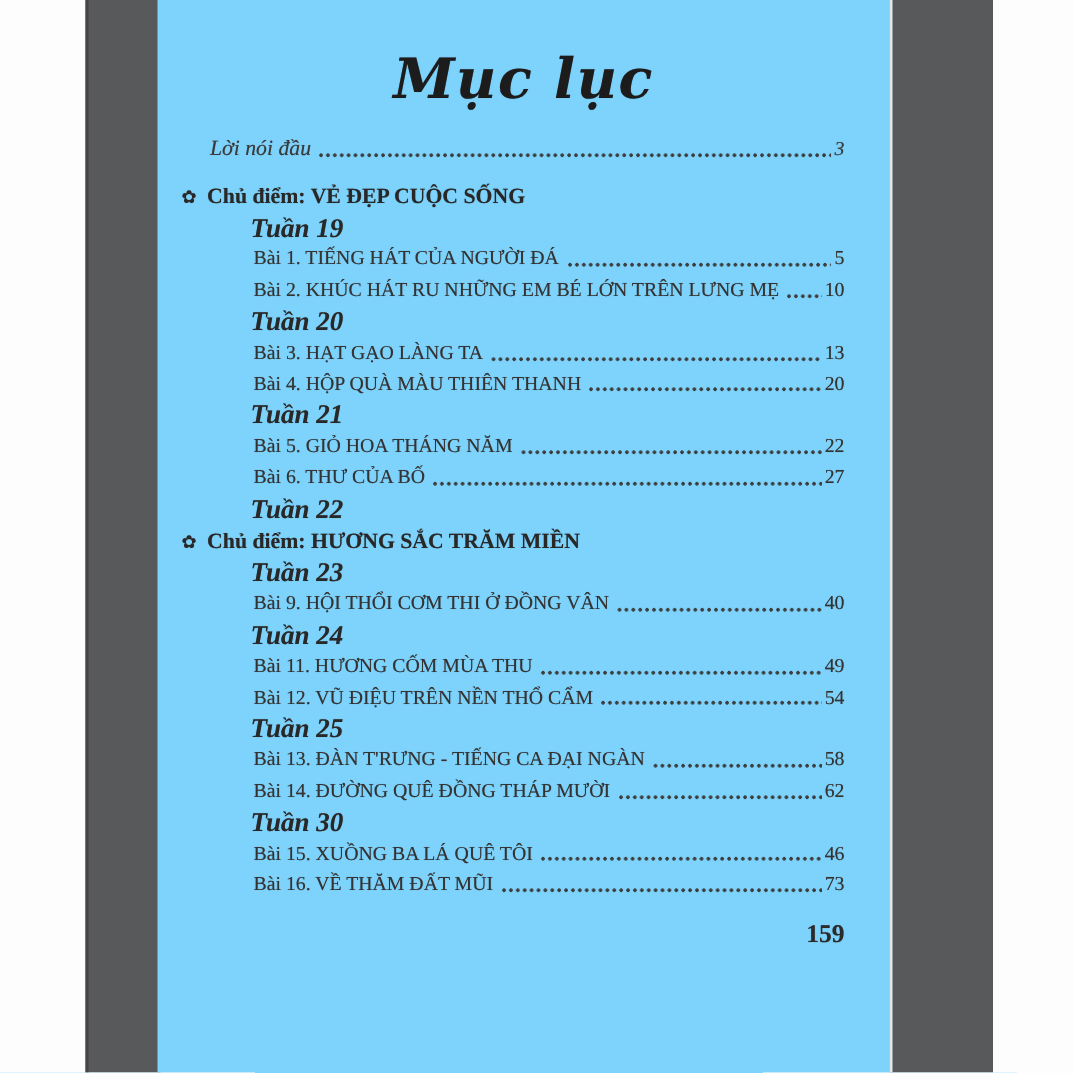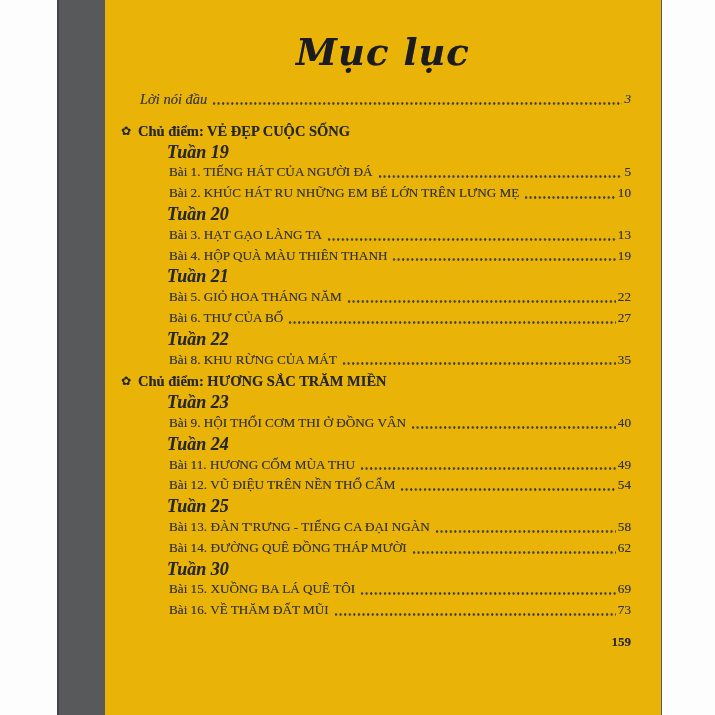--- a/index.html
+++ b/index.html
@@ -19,22 +19,22 @@
   .edge-bar {
     position: absolute; top: 0; height: 715px;
     background: #58595b;
   }
   .edge-bar.left  { left: 57px;  width: 48px; border-left: 2px solid #454547; }
   .edge-bar.right { left: 593px; width: 67px; border-left: 2px solid #e6e6e6; }
 
   
   .page {
     position: absolute; top: 0; left: 105px;
-    width: 556px; height: 715px;
-    background: #eab308;
+    width: 488px; height: 715px;
+    background: #7dd3fc;
     color: #333;
     text-shadow: 0 0 0.5px rgba(70,70,70,0.6);
   }
   .title {
     margin-top: 30px; margin-bottom: 15px;
     text-align: center;
     font-family: "DejaVu Serif", serif;
     font-style: italic; font-weight: bold;
     font-size: 37px; line-height: 44px;
     letter-spacing: 1px;
@@ -69,21 +69,21 @@
     background-image: radial-gradient(circle at 2px 2.5px, #3d3d3d 1px, rgba(0,0,0,0) 1.4px);
     background-size: 4.6px 5px;
     background-repeat: repeat-x;
     background-position: left bottom;
     min-width: 10px;
   }
   .pagenum { font-size: 13.2px; }
   .folio {
     margin-top: 13px; padding-right: 30px;
     text-align: right;
-    font-weight: bold; font-size: 13px; color: #2b2b2b;
+    font-weight: bold; font-size: 17px; color: #2b2b2b;
   }
 </style>
 </head>
 <body>
 
 <div class="scene">
   <div class="edge-bar left"></div>
   <div class="edge-bar right"></div>
 
   <div class="page">
@@ -115,42 +115,37 @@
           <span class="label">Tuần 20</span>
         </div>
         <div class="row row-lesson">
           <span class="label">Bài 3. HẠT GẠO LÀNG TA</span>
           <span class="dots"></span>
           <span class="pagenum">13</span>
         </div>
         <div class="row row-lesson">
           <span class="label">Bài 4. HỘP QUÀ MÀU THIÊN THANH</span>
           <span class="dots"></span>
-          <span class="pagenum">19</span>
+          <span class="pagenum">20</span>
         </div>
         <div class="row row-week">
           <span class="label">Tuần 21</span>
         </div>
         <div class="row row-lesson">
           <span class="label">Bài 5. GIỎ HOA THÁNG NĂM</span>
           <span class="dots"></span>
           <span class="pagenum">22</span>
         </div>
         <div class="row row-lesson">
           <span class="label">Bài 6. THƯ CỦA BỐ</span>
           <span class="dots"></span>
           <span class="pagenum">27</span>
         </div>
         <div class="row row-week">
           <span class="label">Tuần 22</span>
-        </div>
-        <div class="row row-lesson">
-          <span class="label">Bài 8. KHU RỪNG CỦA MÁT</span>
-          <span class="dots"></span>
-          <span class="pagenum">35</span>
         </div>
         <div class="row row-section">
           <span class="bullet">✿</span>
           <span class="label">Chủ điểm: HƯƠNG SẮC TRĂM MIỀN</span>
         </div>
         <div class="row row-week">
           <span class="label">Tuần 23</span>
         </div>
         <div class="row row-lesson">
           <span class="label">Bài 9. HỘI THỔI CƠM THI Ở ĐỒNG VÂN</span>
@@ -182,21 +177,21 @@
           <span class="label">Bài 14. ĐƯỜNG QUÊ ĐỒNG THÁP MƯỜI</span>
           <span class="dots"></span>
           <span class="pagenum">62</span>
         </div>
         <div class="row row-week">
           <span class="label">Tuần 30</span>
         </div>
         <div class="row row-lesson">
           <span class="label">Bài 15. XUỒNG BA LÁ QUÊ TÔI</span>
           <span class="dots"></span>
-          <span class="pagenum">69</span>
+          <span class="pagenum">46</span>
         </div>
         <div class="row row-lesson">
           <span class="label">Bài 16. VỀ THĂM ĐẤT MŨI</span>
           <span class="dots"></span>
           <span class="pagenum">73</span>
         </div>
       </div>
     <div class="folio">159</div>
   </div>
 </div>

